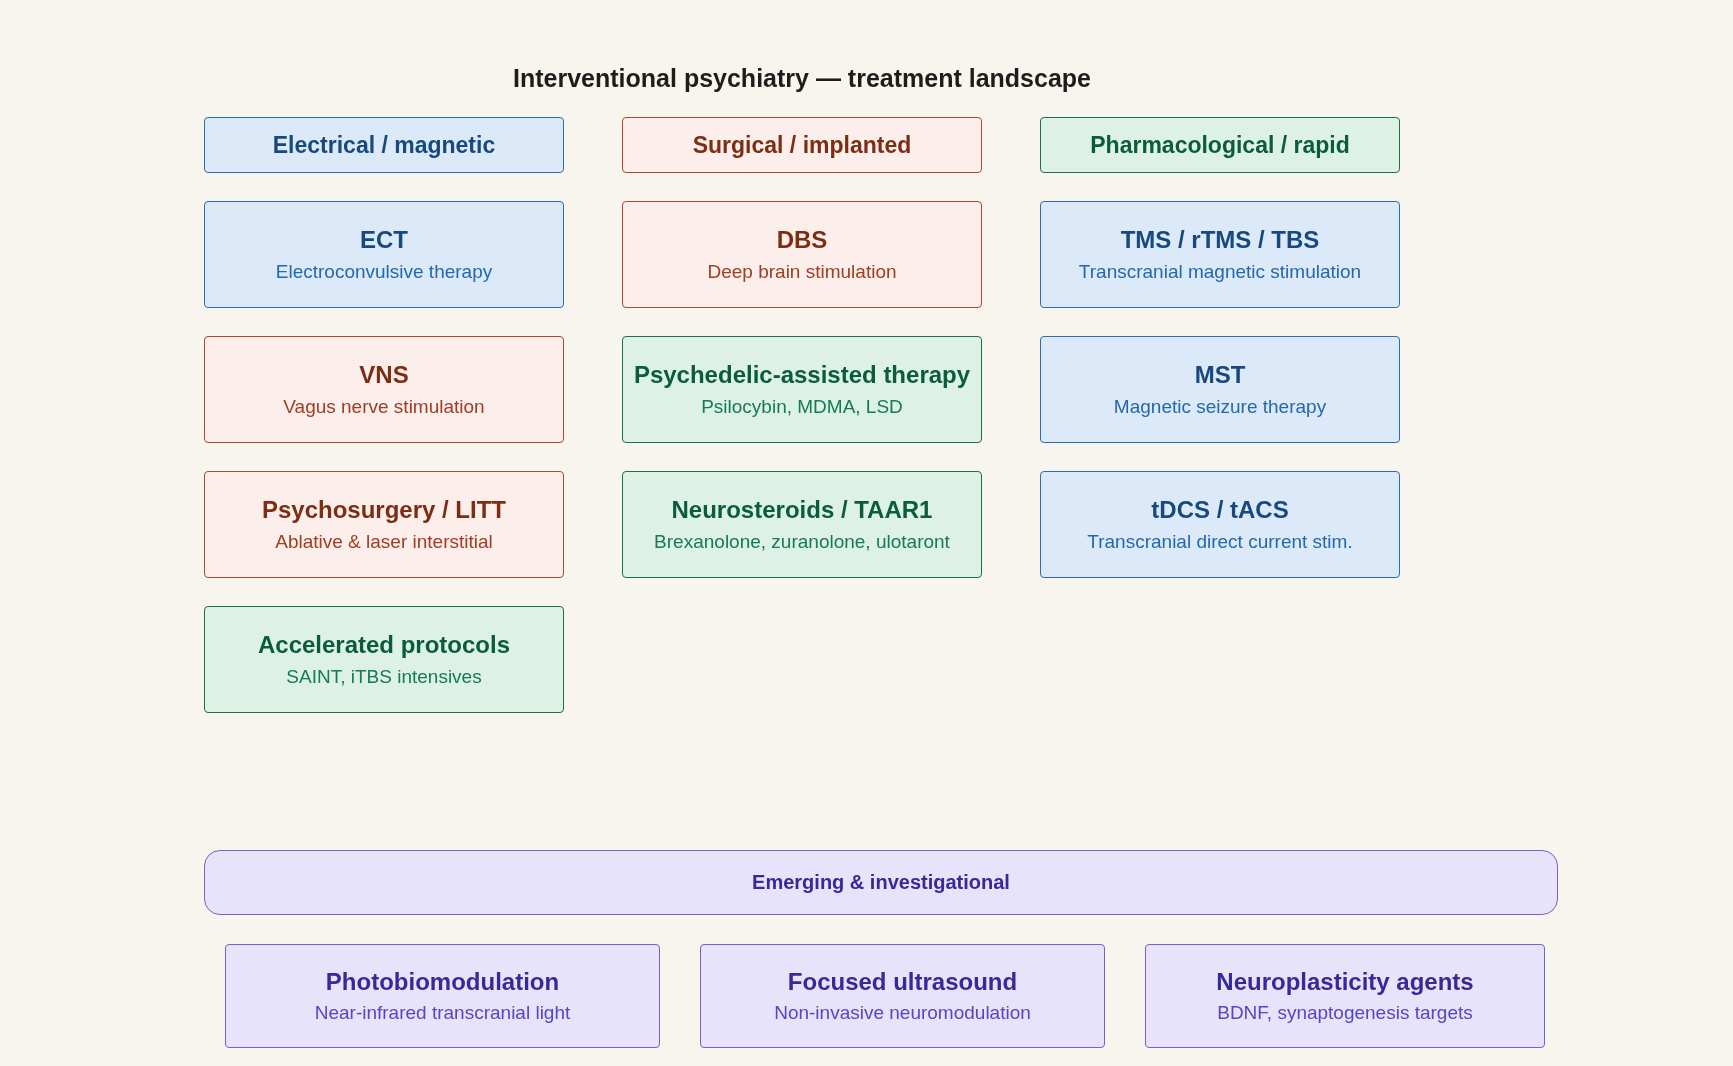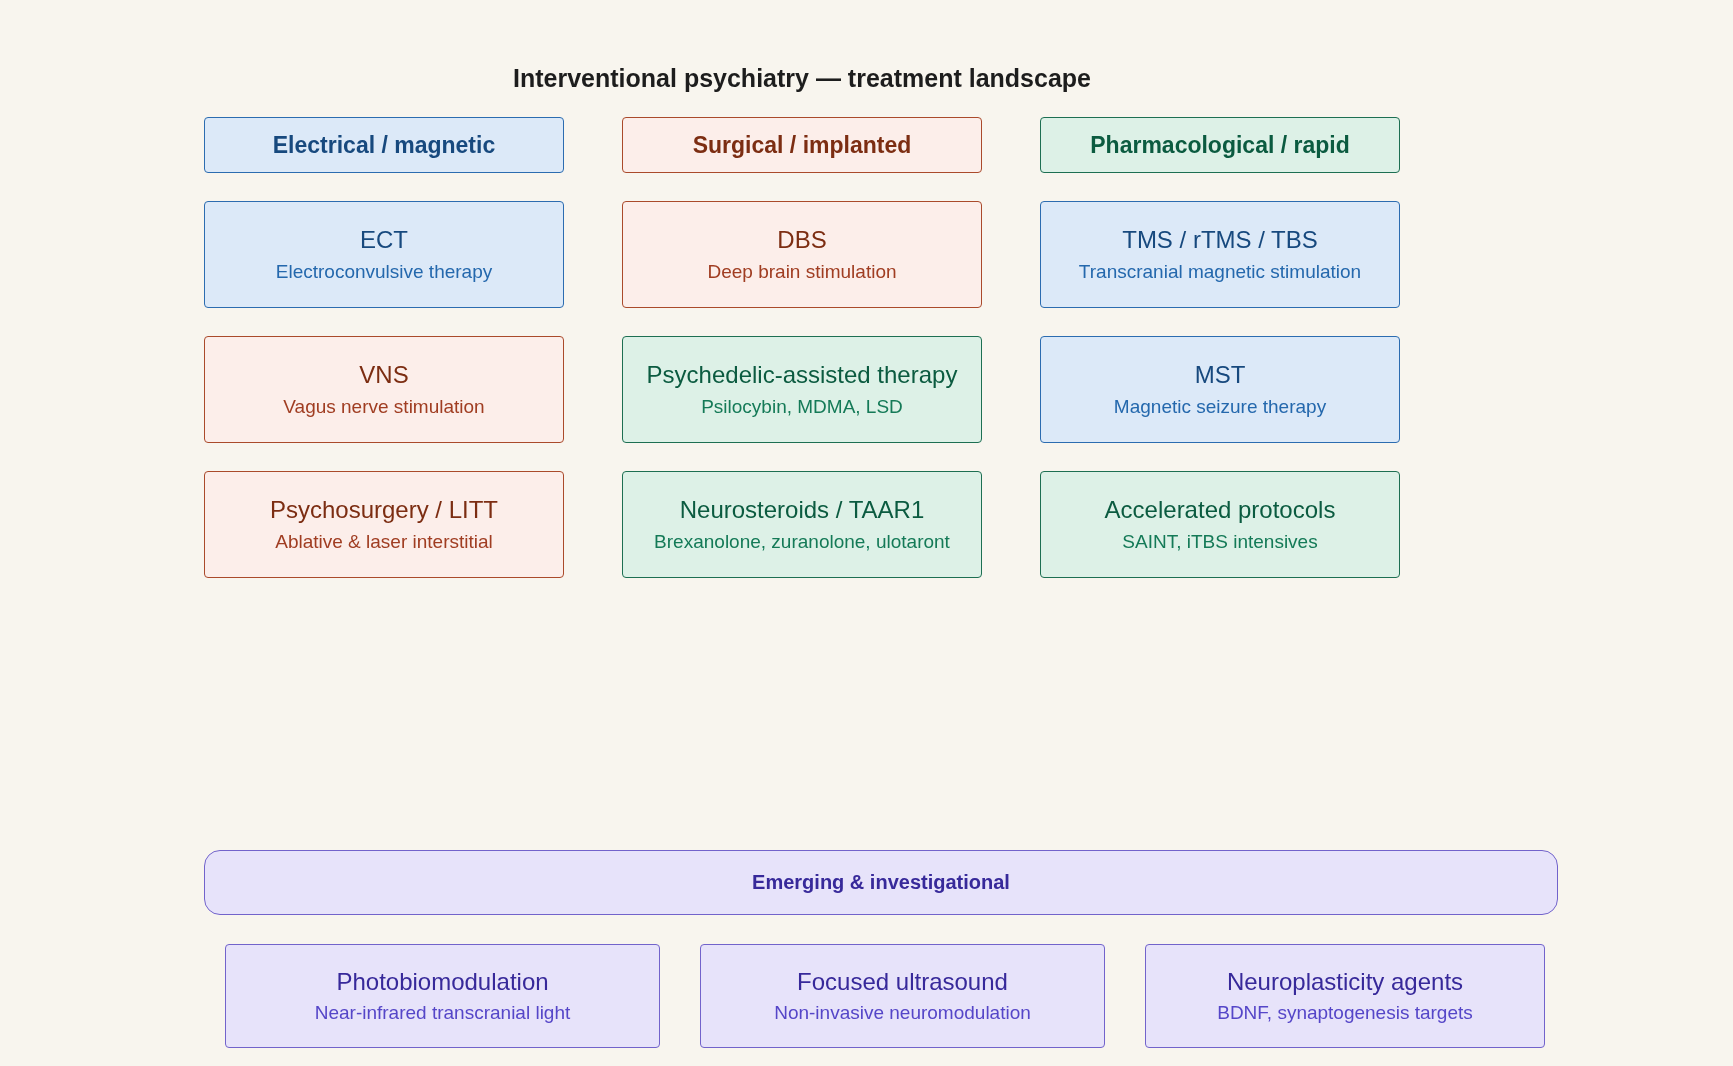--- a/index.html
+++ b/index.html
@@ -36,21 +36,21 @@
     border-radius: 4px;
     border: 1.5px solid;
     display: flex;
     flex-direction: column;
     align-items: center;
     justify-content: center;
     text-align: left;
   }
   .hdr { font-size: 23px; font-weight: 700; }
   .box { gap: 7px; }
-  .bt { font-size: 24px; font-weight: 400; white-space: nowrap; line-height: 1.15; }
+  .bt { font-size: 24px; font-weight: 700; white-space: nowrap; line-height: 1.15; }
   .bs { font-size: 19px; font-weight: 400; white-space: nowrap; line-height: 1.15; }
 
   .blue  { background: #dce9f8; border-color: #2c6cb0; }
   .blue  .bt, .blue.hdr  { color: #17497e; }
   .blue  .bs             { color: #2468ad; }
 
   .red   { background: #fceeea; border-color: #aa4a2b; }
   .red   .bt, .red.hdr   { color: #7c2d12; }
   .red   .bs             { color: #a03d22; }
 
@@ -131,20 +131,24 @@
     </div>
     <div class="cell box red">
       <div class="bt">Psychosurgery / LITT</div>
       <div class="bs">Ablative &amp; laser interstitial</div>
     </div>
     <div class="cell box green">
       <div class="bt">Neurosteroids / TAAR1</div>
       <div class="bs">Brexanolone, zuranolone, ulotaront</div>
     </div>
 
+    <div class="cell box blue">
+      <div class="bt">tDCS / tACS</div>
+      <div class="bs">Transcranial direct current stim.</div>
+    </div>
     <div class="cell box green">
       <div class="bt">Accelerated protocols</div>
       <div class="bs">SAINT, iTBS intensives</div>
     </div>
 
   </div>
 
   <div class="band">
     <span>Emerging &amp; investigational</span>
   </div>

